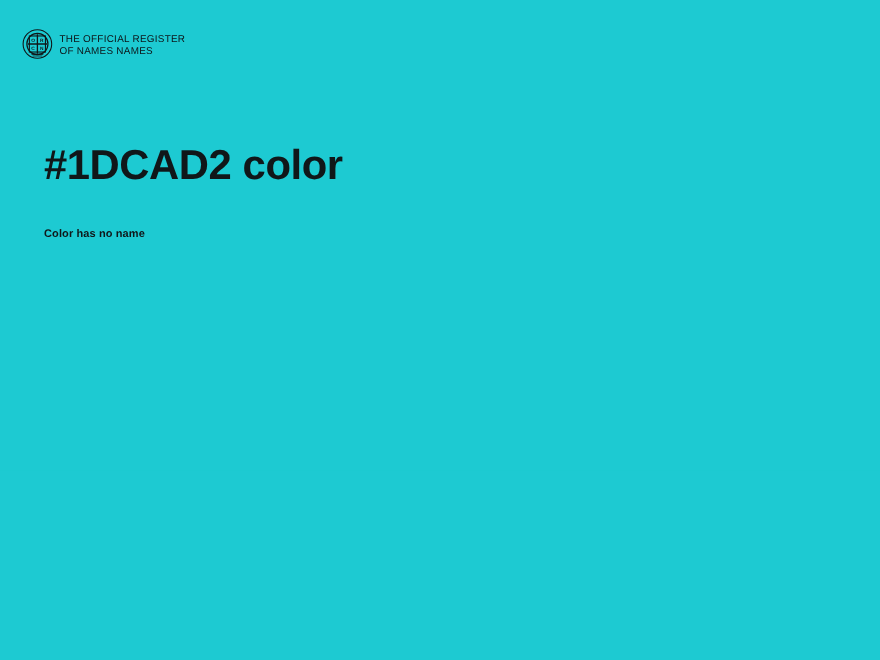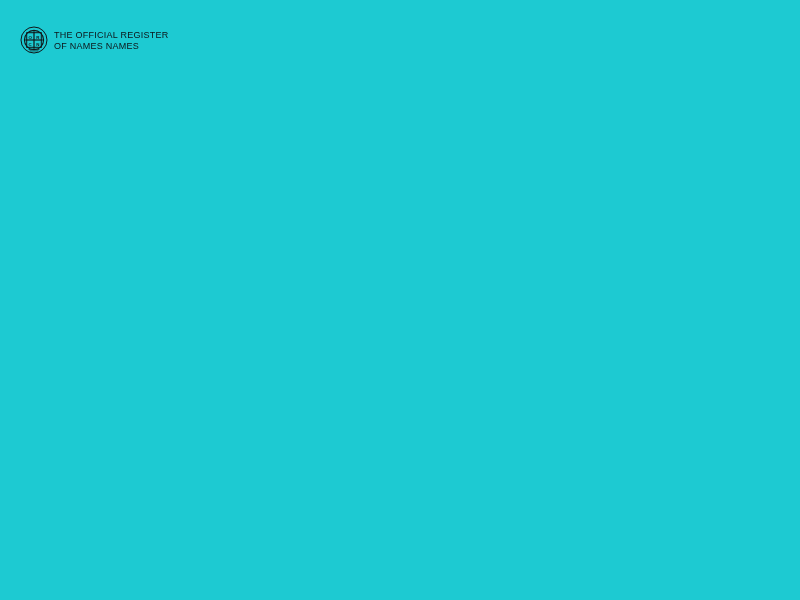--- a/index.html
+++ b/index.html
@@ -107,14 +107,18 @@
       </svg>
     </span>
 
     <span id="brand-text">
       <span class="brand-line">THE OFFICIAL REGISTER</span>
       <span class="brand-line">OF NAMES NAMES</span>
     </span>
 
   </div>
 
+  <div id="main">
+    <h1 id="page-title">#1DCAD2 color</h1>
+    <p id="subtitle">Color has no name</p>
+  </div>
 
 </div>
 
 </body></html>

